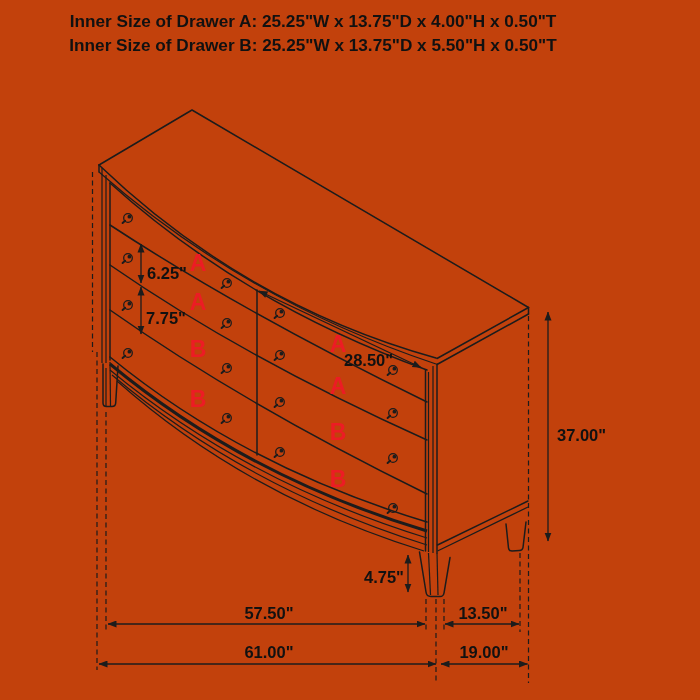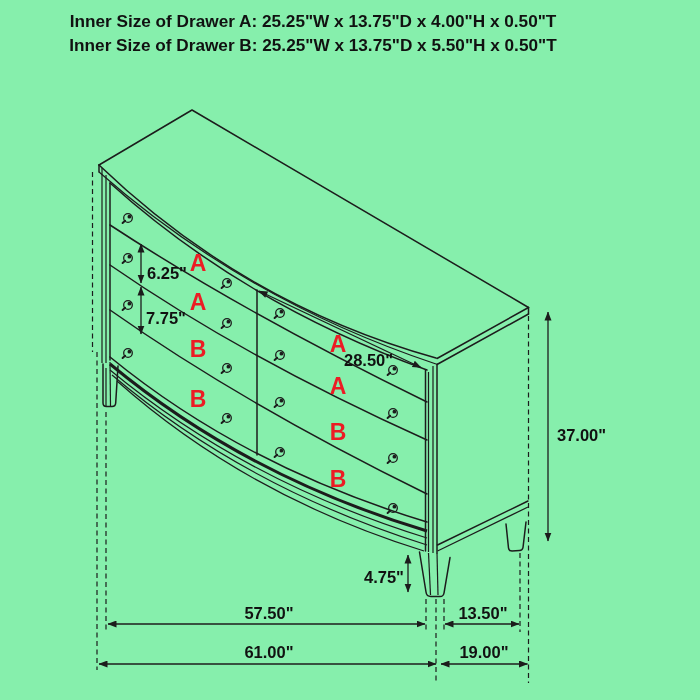--- a/index.html
+++ b/index.html
@@ -1,16 +1,16 @@
 <!DOCTYPE html>
 <html><head>
 <meta charset="utf-8">
 <style>
   html,body{margin:0;padding:0;background:#ffffff;}
-  .canvas{position:relative;width:700px;height:700px;background:#86efac;overflow:hidden;
+  .canvas{position:relative;width:700px;height:700px;background:#c2410c;overflow:hidden;
           font-family:"Liberation Sans", sans-serif;}
   svg{display:block;}
   .ln{fill:none;stroke:#1c1c1c;stroke-width:1.5;stroke-linecap:round;stroke-linejoin:round;}
   .thin{fill:none;stroke:#1c1c1c;stroke-width:1.2;}
   .thick{fill:none;stroke:#1c1c1c;stroke-width:3;}
   .dash{fill:none;stroke:#1c1c1c;stroke-width:1.2;stroke-dasharray:5 3.5;}
   .dim{fill:none;stroke:#1c1c1c;stroke-width:1.3;}
   .dimtxt{font-family:"Liberation Sans",sans-serif;font-size:16.5px;font-weight:bold;fill:#111111;}
   .red{font-family:"Liberation Sans",sans-serif;font-size:23px;font-weight:bold;fill:#ec1c24;}
   .ttl{font-family:"Liberation Sans",sans-serif;font-size:17.2px;font-weight:bold;fill:#111111;}

